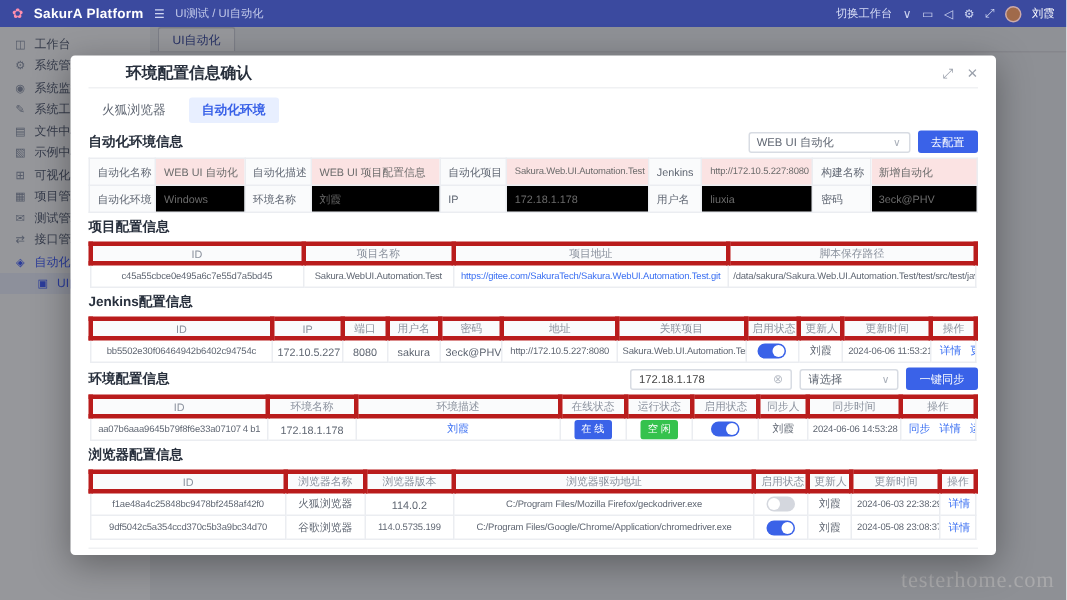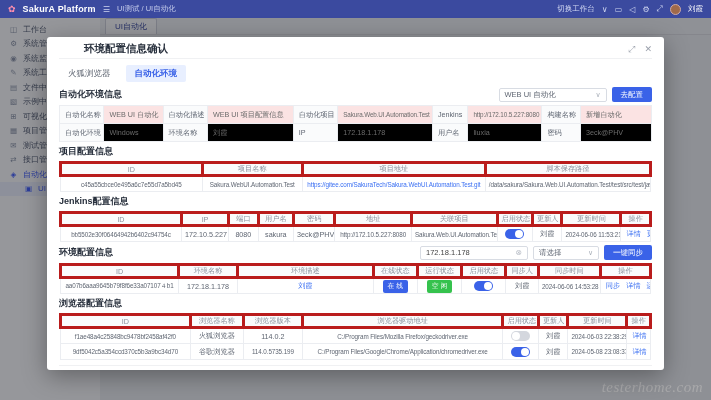--- a/index.html
+++ b/index.html
@@ -26,21 +26,21 @@
   .side-item.active { color:#3d5afe; }
   .side-item.active .s-icon { color:#3d5afe; }
   .side-item.sub { padding-left:24px; background:#eef3ff; }
   .main { position:absolute; top:18px; left:100px; right:0; bottom:0; background:#f1f2f5; z-index:1; }
   .tabstrip { height:17px; background:#f3f4f6; border-bottom:1px solid #e0e1e4; display:flex; align-items:flex-end; padding-left:5px; }
   .page-tab { font-size:8px; color:#3a4a9f; background:#fff; border:1px solid #cfd2da; border-bottom:none; padding:2px 9px; border-radius:2px 2px 0 0; }
 
   
   .overlay { position:absolute; top:18px; left:0; right:0; bottom:0; background:rgba(22,24,33,.45); z-index:10; }
   .watermark { position:absolute; right:8px; bottom:4px; z-index:12; font-family:"Liberation Serif","DejaVu Serif",serif;
-               font-style:italic; font-size:15px; color:#a9a9ab; letter-spacing:.5px; }
+               font-size:15px; color:#a9a9ab; letter-spacing:.5px; }
 
   
   .modal { position:absolute; left:47px; top:37px; width:617px; height:333px; background:#fff; z-index:20;
            border-radius:3px; box-shadow:0 6px 24px rgba(0,0,0,.35); padding:7px 12px 0; overflow:hidden; }
   .m-head { display:flex; align-items:center; height:15px; border-bottom:1px solid #f0f1f3; padding-bottom:4px; }
   .m-title { font-size:10.5px; color:#28303d; font-weight:bold;margin-left:25px; }
   .m-head-icons { margin-left:auto; display:flex; gap:9px; color:#9aa0ab; font-size:9px; }
   .m-head-icons span { cursor:pointer; }
 
   .m-tabs { display:flex; gap:6px; margin:6px 0 5px; }

